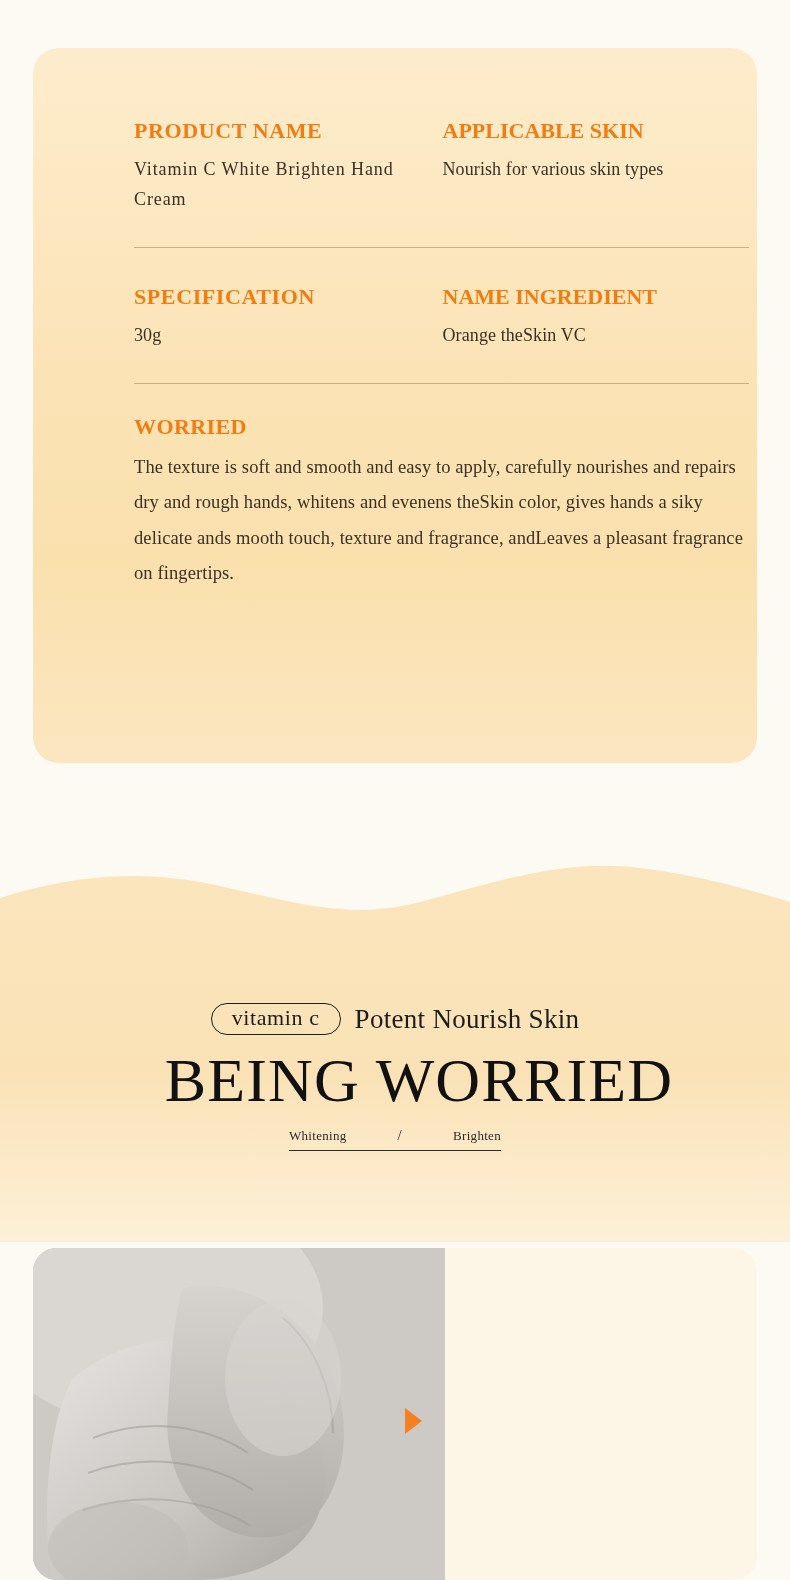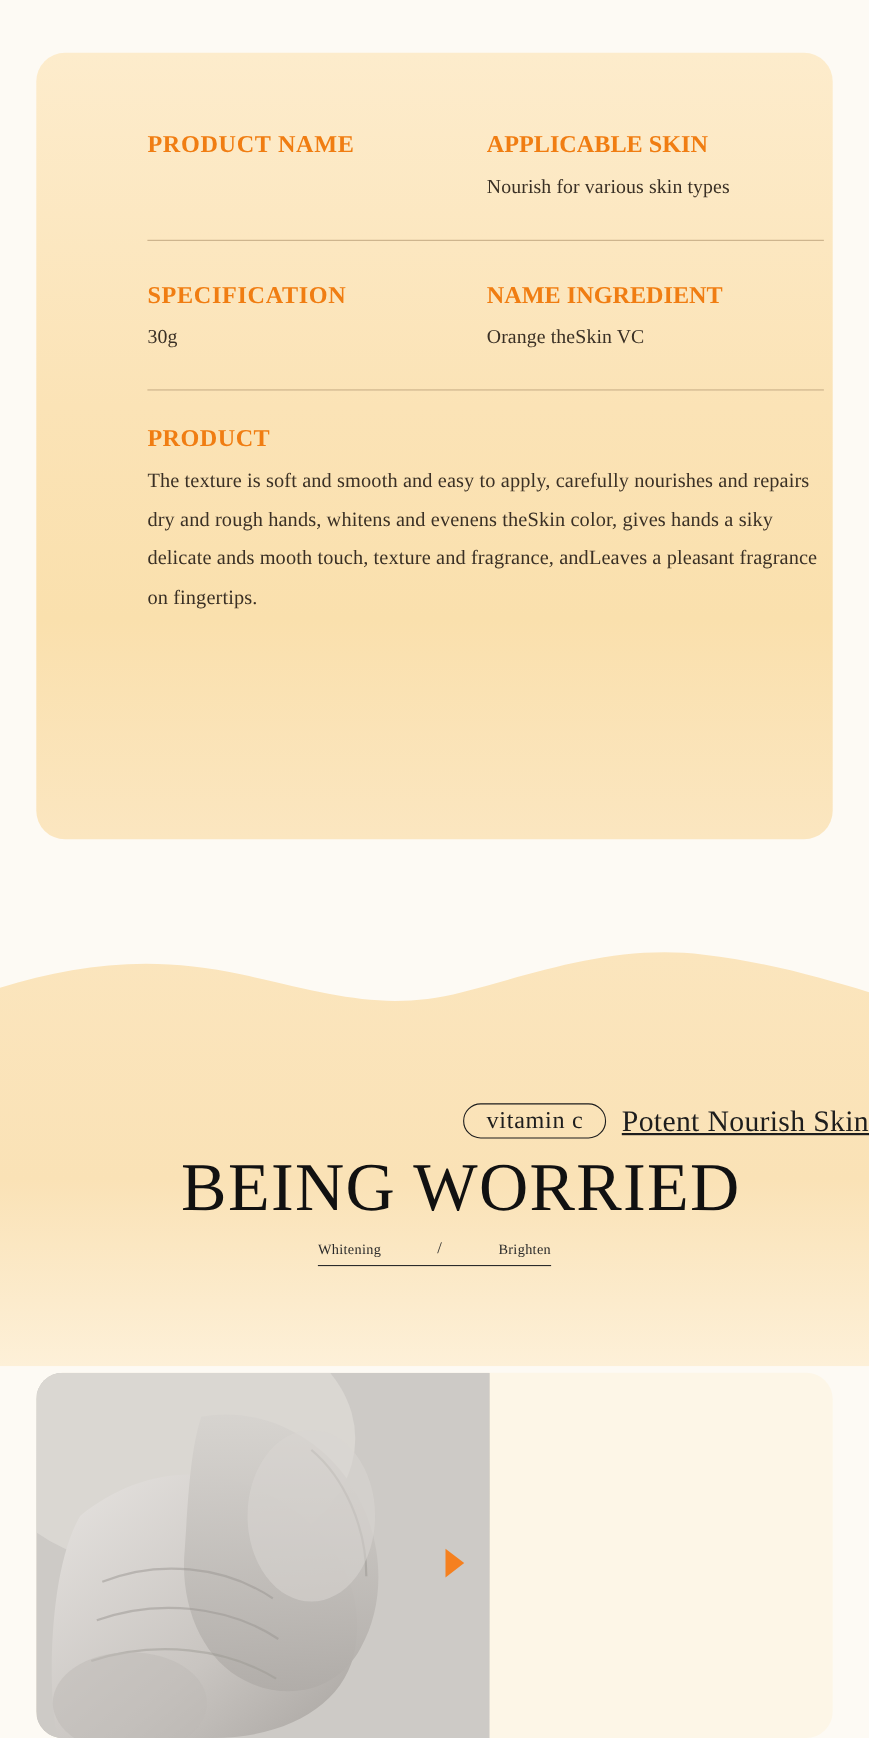--- a/index.html
+++ b/index.html
@@ -99,21 +99,21 @@
   .hero {
     position: absolute;
     left: 0;
     top: 1000px;
     width: 790px;
     text-align: center;
   }
   .hero-line1 {
     display: flex;
     align-items: center;
-    justify-content: flex-end;
+    justify-content: center;
     gap: 14px;
     height: 38px;
   }
   .pill {
     display: inline-flex;
     align-items: center;
     justify-content: center;
     border: 1.6px solid #1d1d1d;
     border-radius: 20px;
     padding: 3px 20px 5px;
@@ -121,21 +121,20 @@
     font-size: 22px;
     color: #1d1d1d;
     letter-spacing: 0.6px;
     line-height: 1;
   }
   .hero-sub {
     font-family: "Liberation Serif", serif;
     font-size: 27px;
     color: #1d1d1d;
     letter-spacing: 0.3px;
-    text-decoration: underline;
   }
   .hero-title {
     font-family: "Liberation Serif", serif;
     font-size: 62px;
     font-weight: normal;
     letter-spacing: 1.2px;
     color: #111;
     line-height: 1.05;
     margin-top: 10px;
     padding-left: 48px;
@@ -202,20 +201,21 @@
 <body>
 
 <div class="page">
 
   <div class="spec-card">
     <div class="spec-inner">
 
       <div class="spec-row">
         <div class="spec-col">
           <div class="spec-head">PRODUCT NAME</div>
+          <div class="spec-val">Vitamin C White Brighten Hand Cream</div>
         </div>
         <div class="spec-col right">
           <div class="spec-head tight">APPLICABLE SKIN</div>
           <div class="spec-val nospace">Nourish for various skin types</div>
         </div>
       </div>
 
       <div class="divider"></div>
       <div class="sec-gap1"></div>
 
@@ -227,21 +227,21 @@
         <div class="spec-col right">
           <div class="spec-head tight">NAME INGREDIENT</div>
           <div class="spec-val nospace">Orange theSkin VC</div>
         </div>
       </div>
 
       <div class="divider"></div>
       <div class="sec-gap2"></div>
 
       <div>
-        <div class="benefits-head">PRODUCT</div>
+        <div class="benefits-head">WORRIED</div>
         <div class="benefits-body">The texture is soft and smooth and easy to apply, carefully nourishes and repairs dry and rough hands, whitens and evenens theSkin color, gives hands a siky delicate ands mooth touch, texture and fragrance, andLeaves a pleasant fragrance on fingertips.</div>
       </div>
 
     </div>
   </div>
 
   <div class="wave-band">
     <svg width="790" height="380" viewBox="0 0 790 380" xmlns="http://www.w3.org/2000/svg">
       <defs>
         <linearGradient id="waveGrad" x1="0" y1="0" x2="0" y2="1">

